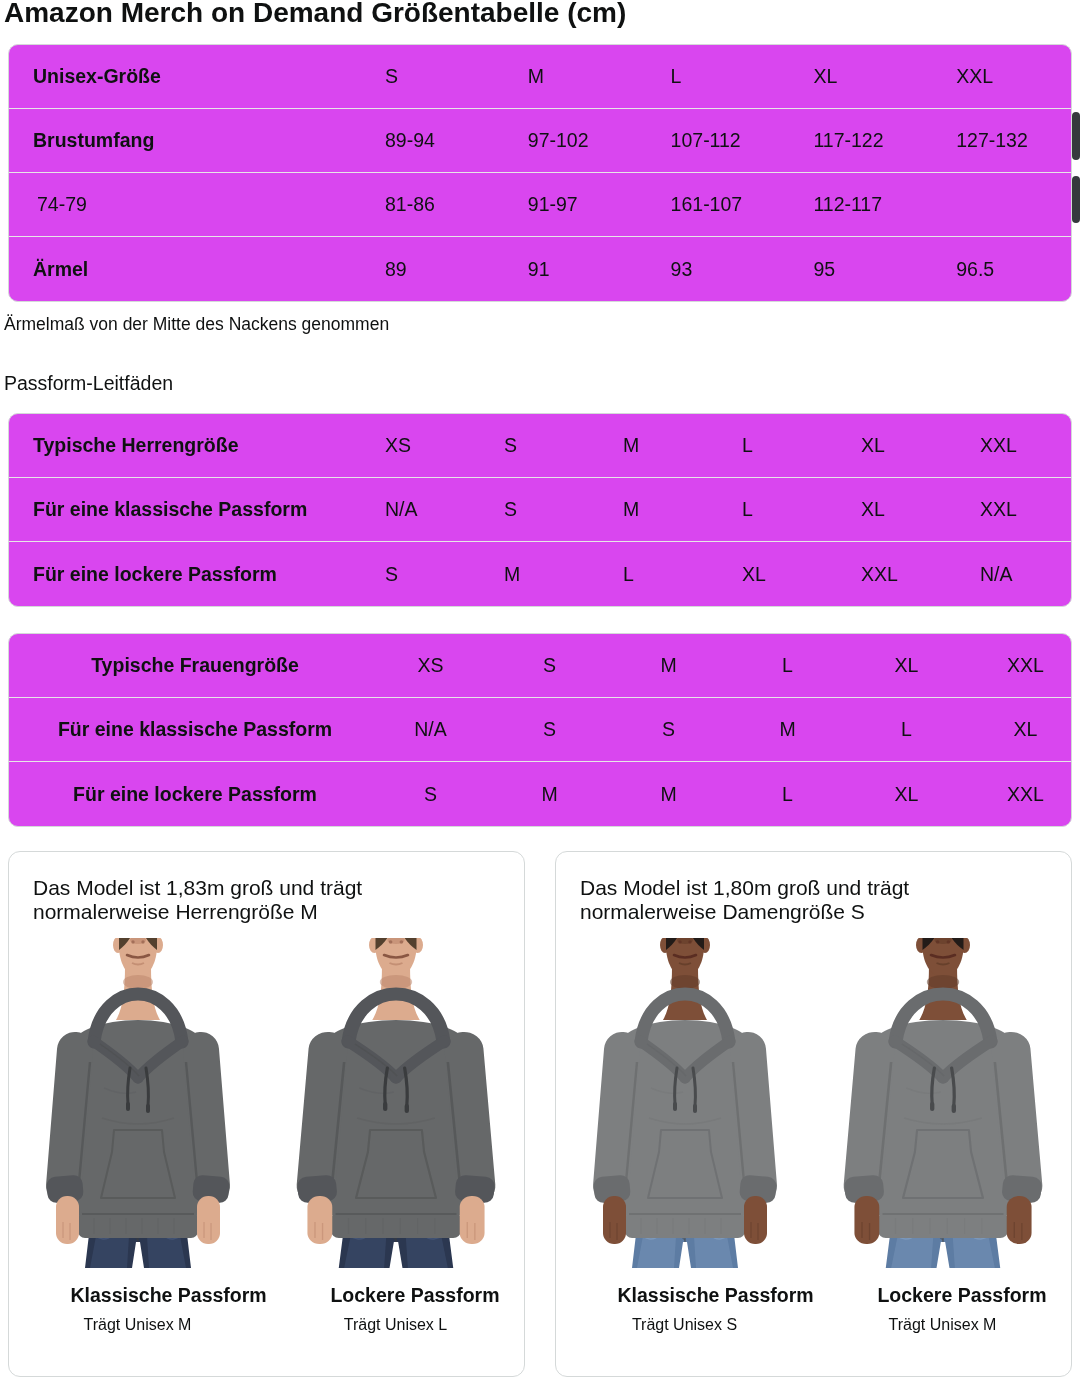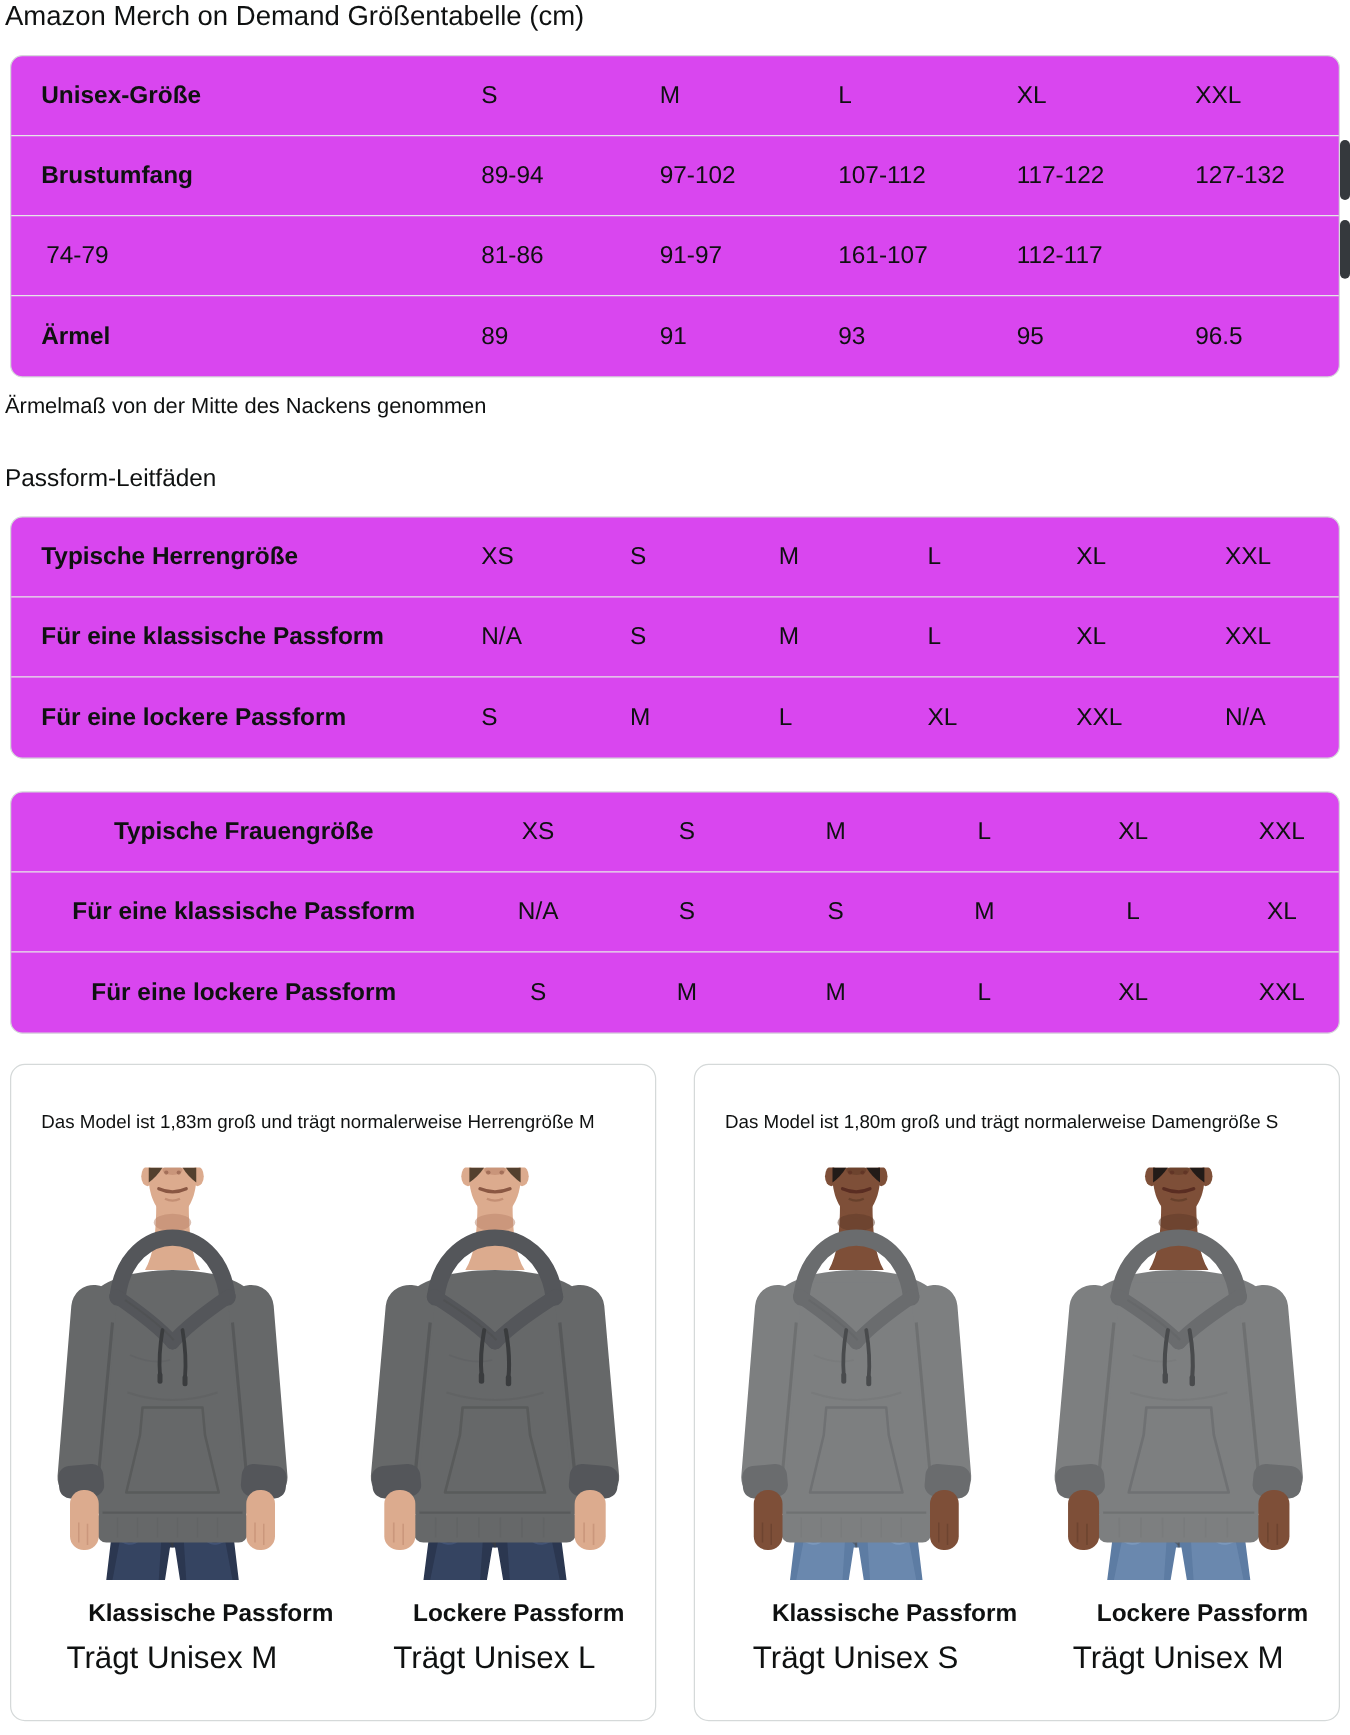--- a/index.html
+++ b/index.html
@@ -11,40 +11,40 @@
     --female-hoodie:#7d7f80; --female-hoodie-dark:#6a6c6e; --female-fab-line:#626465;
     --female-jeans:#5d7ca3; --female-jeans-light:#7f9cbf; --female-cord:#494b4d; --female-mouth:#5a2d22;
   }
   *{box-sizing:border-box;}
   html,body{margin:0;padding:0;}
   body{
     width:1080px;height:1388px;overflow:hidden;position:relative;
     background:#ffffff;color:var(--text);
     font-family:"Liberation Sans",sans-serif;
   }
-  h1.page-title{font-size:22px;font-weight:400;line-height:26px;margin:0 0 0 4px;}
+  h1.page-title{font-size:28px;font-weight:700;line-height:26px;margin:0 0 0 4px;}
   .tbl{border:1px solid var(--border);border-radius:10px;margin:18px 8px 0;background:#d946ef;}
   .trow{display:grid;align-items:center;height:64px;border-bottom:1px solid var(--row-line);}
   .trow:last-child{border-bottom:none;}
   .cols5 .trow{grid-template-columns:348px repeat(5,1fr);}
   .cols6 .trow{grid-template-columns:348px repeat(6,1fr);}
   .lbl{font-weight:700;font-size:19.5px;padding-left:24px;white-space:nowrap;}
   .val{font-size:19.5px;padding-left:28px;white-space:nowrap;}
   .footnote{font-size:17.5px;margin:12px 12px 0 4px;}
   h2.section-heading{font-size:19.5px;font-weight:400;line-height:24px;margin:36px 0 0 4px;}
   .gap26{margin-top:26px;text-align:center;}
   .cards{display:flex;gap:30px;margin:24px 8px 0;}
   .card{width:517px;height:526px;border:1px solid var(--border);border-radius:12px;padding:24px 24px 0;background:#fff;}
-  .desc{font-size:15px;line-height:44px;margin:0 0 14px;}
+  .desc{font-size:21px;line-height:24px;margin:0 0 14px;}
   .figures{display:flex;justify-content:center;gap:46px;}
   figure.fig{margin:0;width:212px;text-align:center;}
   .figsvg{width:212px;height:330px;display:block;}
   .fig-loose .figsvg{transform:scaleX(1.08);transform-origin:50% 100%;}
   figcaption .fit{font-weight:700;font-size:19.5px;margin-top:16px;white-space:nowrap;margin-left:39px;}
-  figcaption .size{font-size:25px;margin-top:9px;white-space:nowrap;}
+  figcaption .size{font-size:16px;margin-top:9px;white-space:nowrap;}
   .fig-male{
     --skin:var(--male-skin); --skin-shade:var(--male-skin-shade); --hair:var(--male-hair);
     --hoodie:var(--male-hoodie); --hoodie-dark:var(--male-hoodie-dark); --fab-line:var(--male-fab-line);
     --jeans:var(--male-jeans); --jeans-light:var(--male-jeans-light); --cord:var(--male-cord); --mouth:var(--male-mouth);
   }
   .fig-female{
     --skin:var(--female-skin); --skin-shade:var(--female-skin-shade); --hair:var(--female-hair);
     --hoodie:var(--female-hoodie); --hoodie-dark:var(--female-hoodie-dark); --fab-line:var(--female-fab-line);
     --jeans:var(--female-jeans); --jeans-light:var(--female-jeans-light); --cord:var(--female-cord); --mouth:var(--female-mouth);
   }

